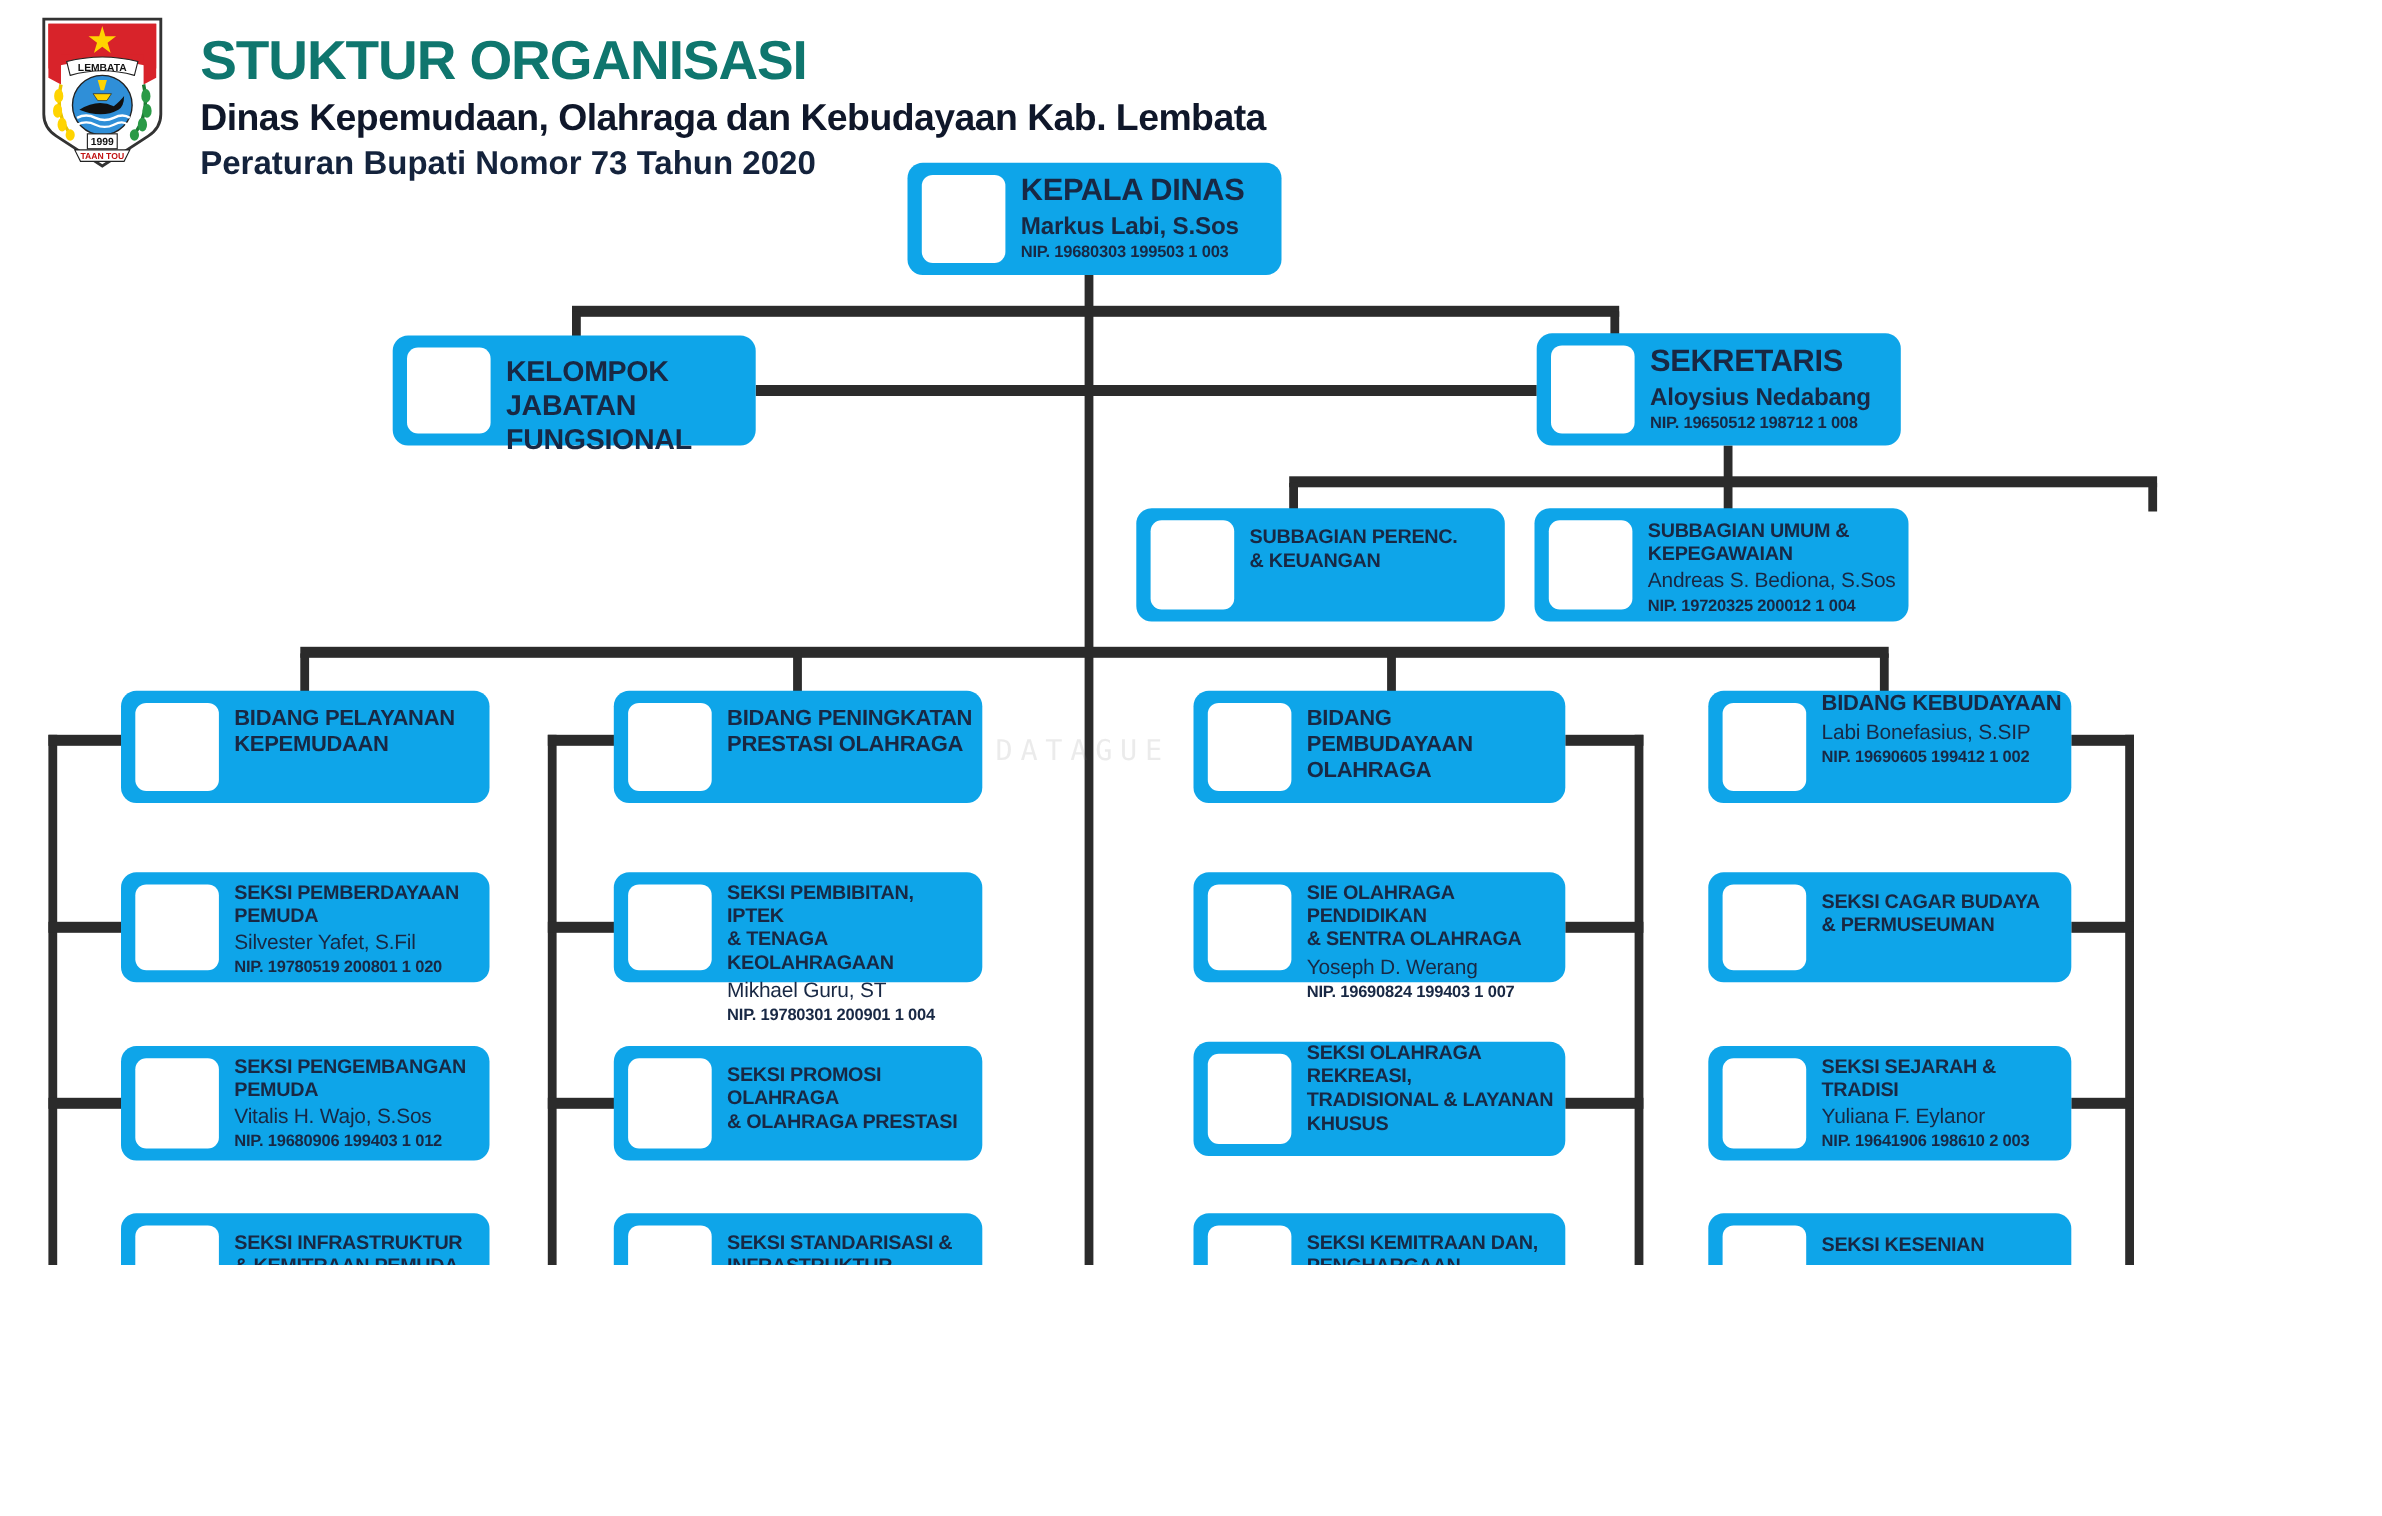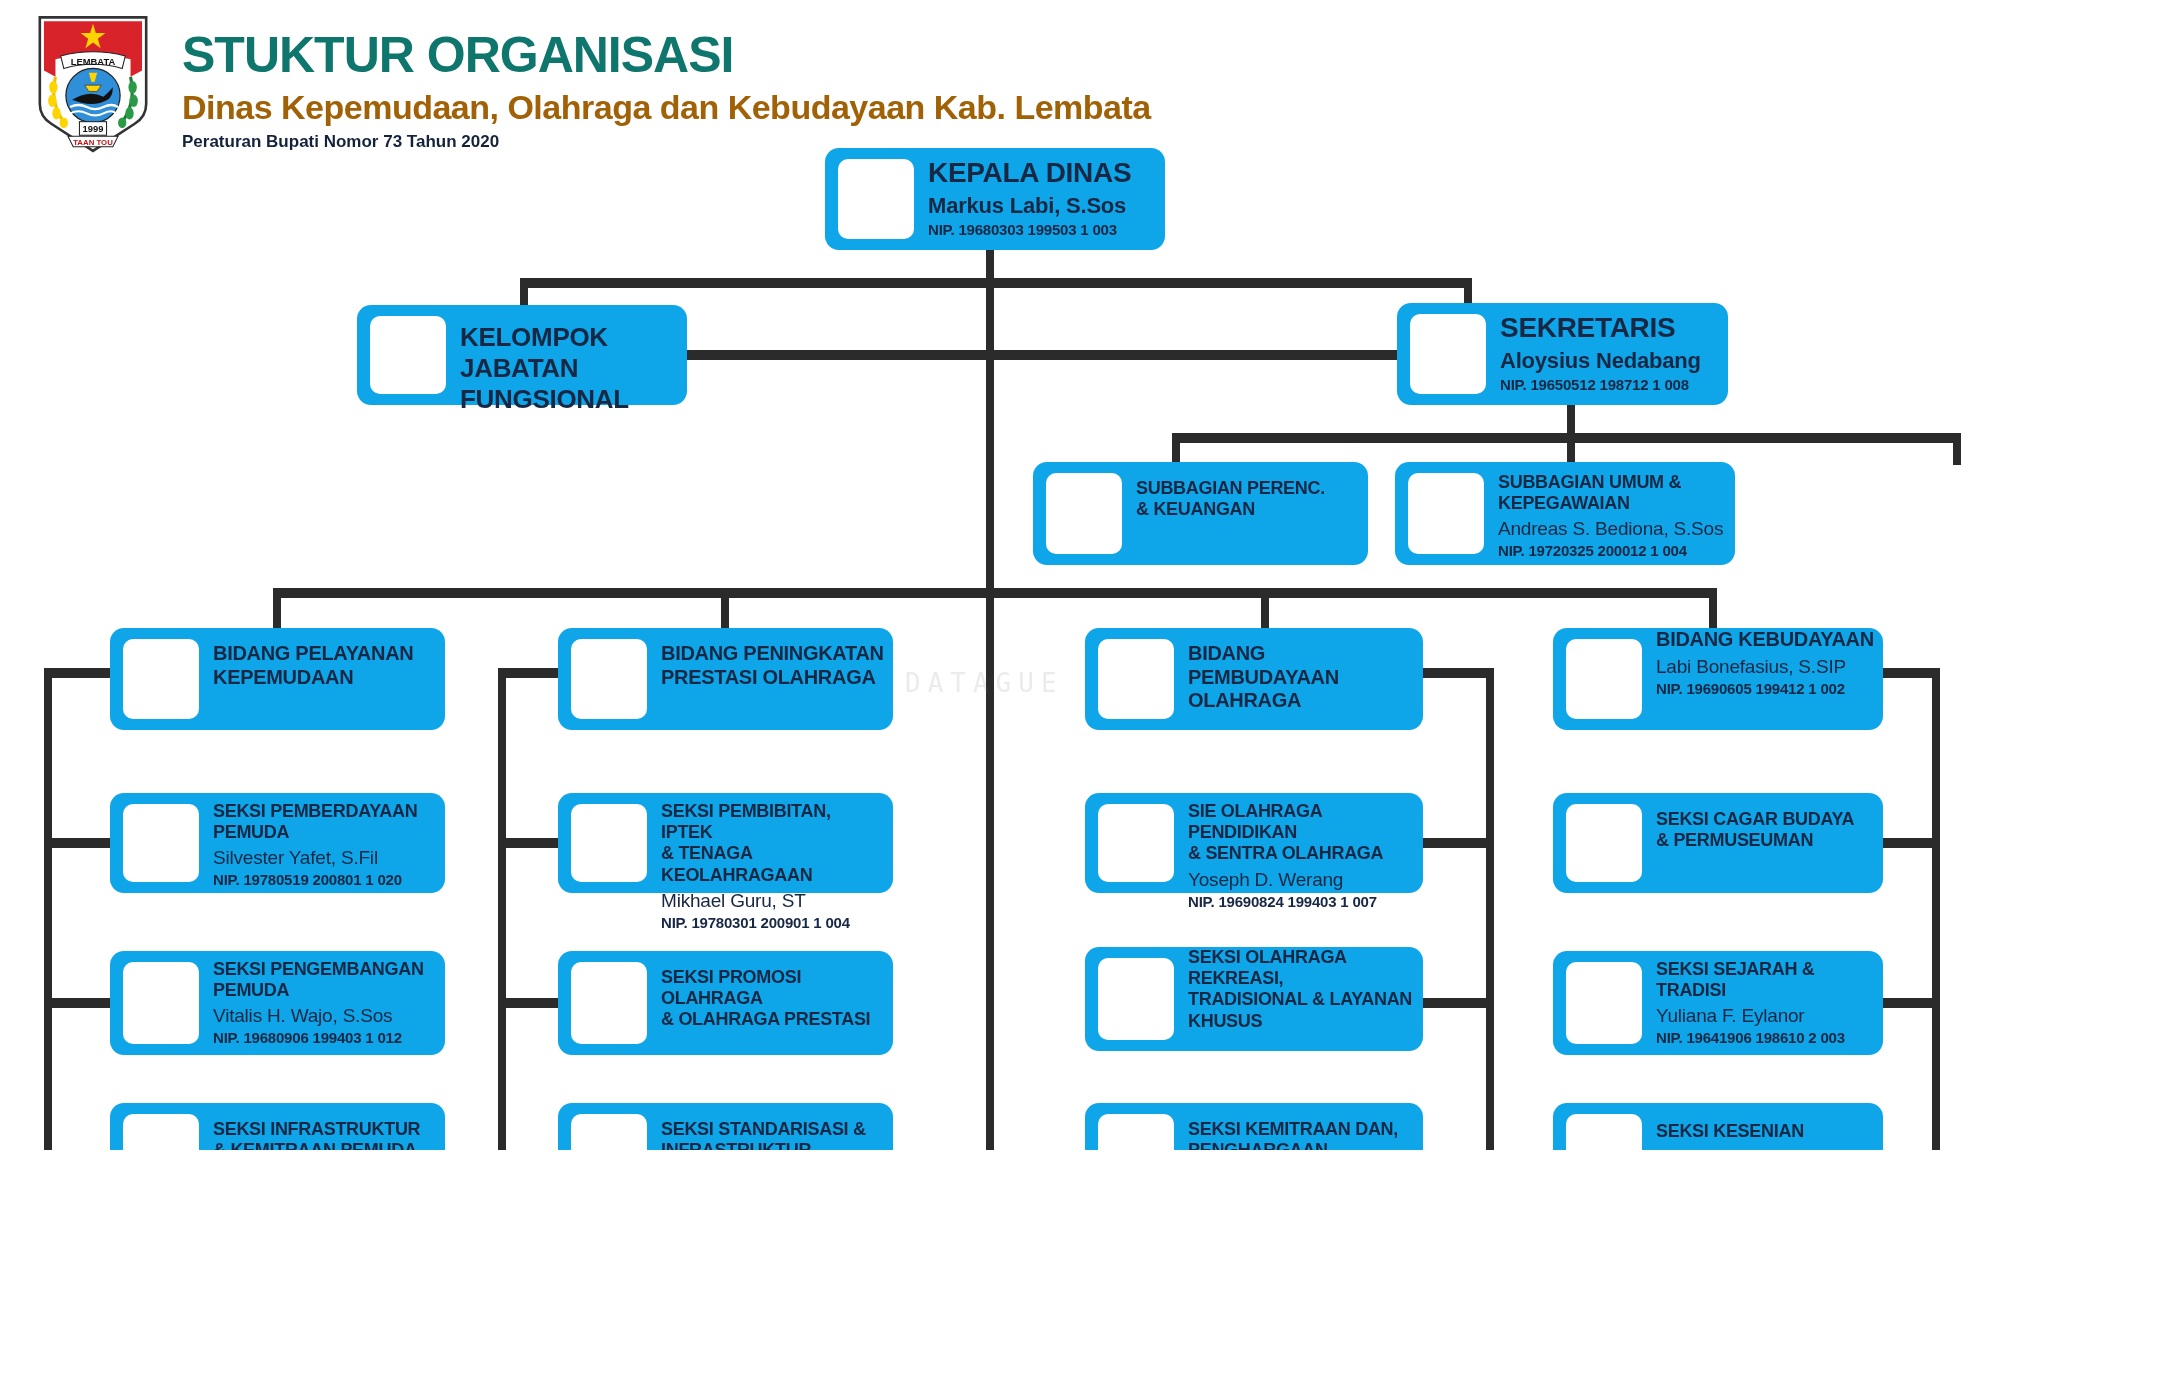--- a/index.html
+++ b/index.html
@@ -1,22 +1,22 @@
 <!DOCTYPE html>
 <html><head>
 <meta charset="utf-8">
 <style>
   html,body{margin:0;padding:0;background:#fff;}
   body{font-family:"Liberation Sans", sans-serif;}
   #canvas{position:relative;width:2165px;height:1150px;background:#fff;overflow:hidden;}
 
   
   .hdr-title{position:absolute;left:182px;top:26px;font-size:50px;font-weight:800;letter-spacing:-1px;color:#0f766e;z-index:2;}
-  .hdr-sub{position:absolute;left:182px;top:88px;font-size:34px;font-weight:700;letter-spacing:-0.5px;color:#a16207;z-index:2;}
-  .hdr-reg{position:absolute;left:182px;top:132px;font-size:17px;font-weight:700;color:#14233c;z-index:2;}
+  .hdr-sub{position:absolute;left:182px;top:88px;font-size:34px;font-weight:700;letter-spacing:-0.5px;color:#0f172a;z-index:2;}
+  .hdr-reg{position:absolute;left:182px;top:132px;font-size:30px;font-weight:700;color:#14233c;z-index:2;}
   .logo{position:absolute;left:30px;top:8px;z-index:2;}
 
   
   .ln{position:absolute;background:#2b2b2b;z-index:1;}
 
   
   .node{position:absolute;background:#0ea5e9;border-radius:14px;display:flex;z-index:2;}
   .photo{flex:none;width:76px;margin:11px 14px 11px 13px;background:#ffffff;border-radius:10px;}
   .txt{flex:1;display:flex;flex-direction:column;padding-right:8px;color:#182844;}
   .ttl{font-weight:700;font-size:18px;line-height:1.18;letter-spacing:-0.3px;white-space:pre-line;}

